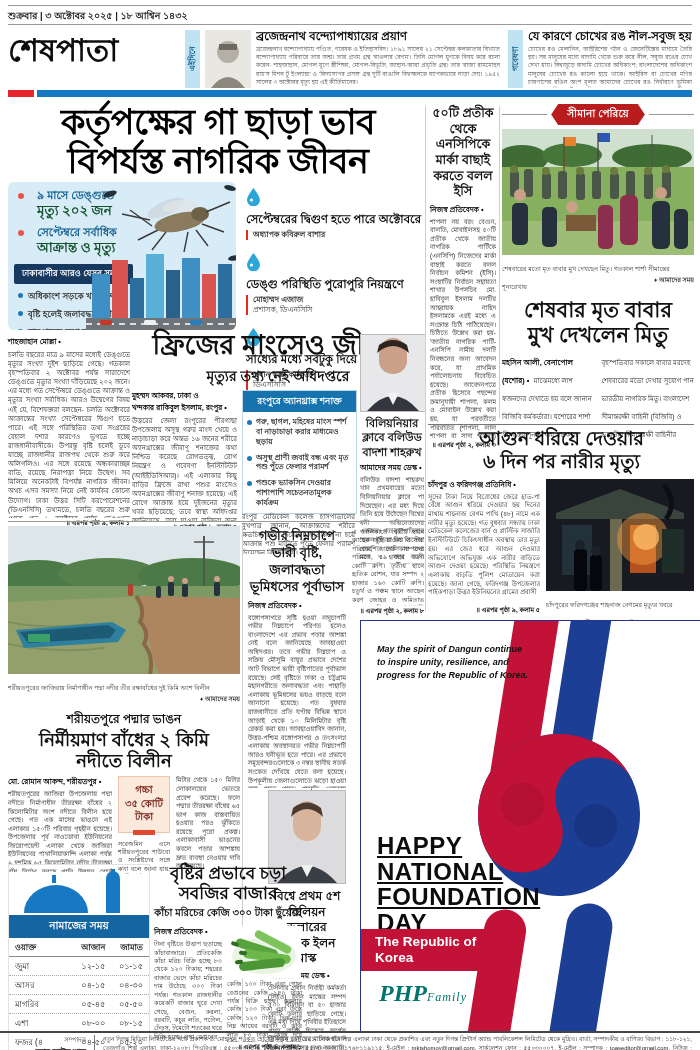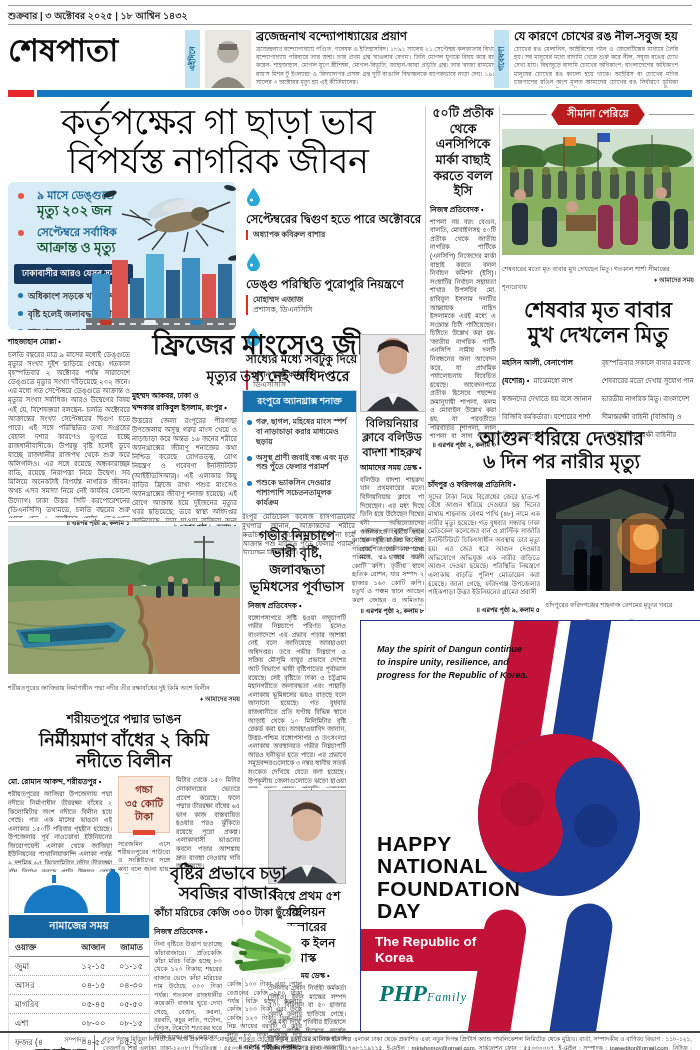--- a/index.html
+++ b/index.html
@@ -12,21 +12,21 @@
   .brand{font-size:26px;font-weight:900;letter-spacing:-1px;color:#d81f26;line-height:1;}
   .brand .gr{background:#2fa84f;color:#d81f26;padding:0 3px;margin-left:1px;}
   .pagename{font-size:31px;font-weight:900;color:#0d0d0d;line-height:1.05;margin-top:4px;letter-spacing:0;}
   .ear{display:flex;align-items:stretch;gap:5px;}
   .eartab{width:15px;background:#bfe3f3;color:#14618f;font-size:8px;font-weight:bold;
           writing-mode:vertical-rl;transform:rotate(180deg);text-align:center;line-height:15px;}
   .eartitle{font-size:11.5px;font-weight:bold;color:#000;margin-bottom:2px;line-height:1.15;}
   .earbody{font-size:6px;color:#555;text-align:justify;line-height:1.35;overflow:hidden;}
   .colorbar-red{position:absolute;background:#e8262d;}
   .colorbar-blue{position:absolute;background:#1678c0;}
-  .lead-h{font-size:35px;font-weight:400;text-align:center;line-height:1.12;color:#000;letter-spacing:-0.5px;}
+  .lead-h{font-size:35px;font-weight:700;text-align:center;line-height:1.12;color:#000;letter-spacing:-0.5px;}
   .info{background:#d8ecf7;border-radius:6px;overflow:hidden;}
   .info-stat{display:flex;gap:13px;align-items:flex-start;margin:7px 0 0 10px;}
   .rdot{width:6px;height:6px;border-radius:50%;background:#e8564a;margin-top:4px;flex:0 0 auto;}
   .bdot{width:5px;height:5px;border-radius:50%;background:#1b79b5;margin-top:3px;flex:0 0 auto;}
   .stat-l{font-size:11px;font-weight:bold;color:#14618f;line-height:1.25;}
   .stat-v{font-size:13.5px;font-weight:900;color:#14532d;line-height:1.2;font-family:Liberation Serif, serif;}
   .info-banner{display:inline-block;background:#17395f;color:#fff;font-size:8.5px;font-weight:bold;
                padding:3px 8px;margin:8px 0 2px 6px;border-radius:2px;}
   .prob{display:flex;gap:5px;margin:4px 0 0 10px;font-size:8.6px;font-weight:bold;color:#333;}
   .quote{margin-bottom:13px;}
@@ -60,21 +60,21 @@
   .prayer{border:1px solid #e2e2e2;}
   .prayer-h{background:#1566a0;color:#fff;font-size:10.5px;font-weight:bold;text-align:center;padding:3px 0;}
   .prow{display:flex;font-size:8.2px;padding:2.5px 6px;border-bottom:1px dotted #aaa;color:#222;}
   .prow.head{font-weight:bold;border-bottom:1px solid #888;}
   .prow span:nth-child(1){flex:1.4;}
   .prow span:nth-child(2),.prow span:nth-child(3){flex:1;text-align:right;}
   .h-sobji{font-size:17px;font-weight:900;text-align:center;line-height:1.15;}
   .sub-sobji{font-size:10px;font-weight:bold;text-align:center;margin-top:2px;}
   .ad{border:1.5px solid #27348b;background:#fff;overflow:hidden;}
   .ad-msg{font-size:9px;font-style:italic;font-weight:bold;color:#101010;line-height:1.45;}
-  .ad-title{font-size:21px;font-weight:900;color:#0d0d0d;line-height:1.07;letter-spacing:0.5px;}
+  .ad-title{font-size:24px;font-weight:900;color:#0d0d0d;line-height:1.07;letter-spacing:0.5px;text-decoration:underline;}
   .ad-ribbon{background:#c31238;color:#fff;font-size:13.5px;font-weight:900;line-height:1.15;padding:5px 10px 6px 14px;}
   .ad-stripe{position:absolute;}
   .php{font-family:"Liberation Serif","DejaVu Serif",serif;font-style:italic;font-weight:900;
        font-size:24px;color:#00746f;line-height:1;}
   .php .fam{font-size:12px;font-weight:normal;letter-spacing:1px;}
   .footer{display:flex;gap:8px;align-items:flex-start;}
   .f-ed{width:78px;text-align:right;border-right:1px solid #777;padding-right:8px;flex:0 0 auto;}
   .f-ed .l{font-size:6.5px;color:#333;}
   .f-ed .n{font-size:8.5px;font-weight:bold;}
   .f-pub{font-size:5.9px;color:#222;text-align:justify;line-height:1.5;}
@@ -102,21 +102,21 @@
         <path d="M6,58 Q23,36 40,58 Z" fill="#8d887e"></path>
         <rect x="14" y="14" width="18" height="6" fill="#6f6a61"></rect>
       </svg>
     </div>
     <div style="flex:1;overflow:hidden;">
       <div class="eartitle">ব্রজেন্দ্রনাথ বন্দ্যোপাধ্যায়ের প্রয়াণ</div>
       <div class="earbody" style="height:44px;">ব্রজেন্দ্রনাথ বন্দ্যোপাধ্যায় পণ্ডিত, গবেষক ও ইতিহাসবিদ। ১৮৯১ সালের ২১ সেপ্টেম্বর কলকাতার বিখ্যাত বন্দ্যোপাধ্যায় পরিবারে তার জন্ম। তার প্রথম গ্রন্থ 'বাঙলার বেগম'। তিনি মোগল যুগকে বিষয় করে রচনা করেন- শাহজাহান, মোগল যুগে স্ত্রীশিক্ষা, মোগল-বিভূতি, জাহান-আরা প্রভৃতি গ্রন্থ। তার 'রাজা রামমোহন রায়'স মিশন টু ইংল্যান্ড' ও 'বিদ্যাসাগর প্রসঙ্গ' গ্রন্থ দুটি বাঙালি বিদ্বজ্জনকে ব্যাপকভাবে নাড়া দেয়। ১৯৫২ সালের ৩ অক্টোবর মৃত্যু হয় এই কীর্তিমানের।</div>
     </div>
   </div>
 
-  <div class="abs ear" style="left:494px;top:30px;width:184px;height:58px;">
+  <div class="abs ear" style="left:508px;top:30px;width:184px;height:58px;">
     <div class="eartab">গবেষণা</div>
     <div style="flex:1;overflow:hidden;">
       <div class="eartitle">যে কারণে চোখের রঙ নীল-সবুজ হয়</div>
       <div class="earbody" style="height:44px;">চোখের রঙ মেলানিন, আইরিশের গঠন ও জেনেটিক্সের মাধ্যমে তৈরি হয়। সব মানুষের মধ্যে বাদামি থেকে শুরু করে নীল, সবুজ রঙের চোখ দেখা যায়। বিশ্বজুড়ে বাদামি চোখের অধিকাংশ; বাংলাদেশের অধিকাংশ মানুষের চোখের রঙ কালো হয়ে থাকে। আইরিস বা চোখের মণির চারপাশের রঙিন অংশ মূলত আমাদের চোখের রঙ নির্ধারণে ভূমিকা রাখে। এর পিগমেন্ট মেলানিন আলো শোষণ করে এবং রঙের গভীরতা নির্ধারণ করে। রিডার্স ডাইজেস্ট।</div>
     </div>
   </div>
 
   <div class="colorbar-red" style="left:8px;top:90px;width:26px;height:7px;"></div>
   <div class="colorbar-blue" style="left:37px;top:90px;width:655px;height:7px;"></div>
 

